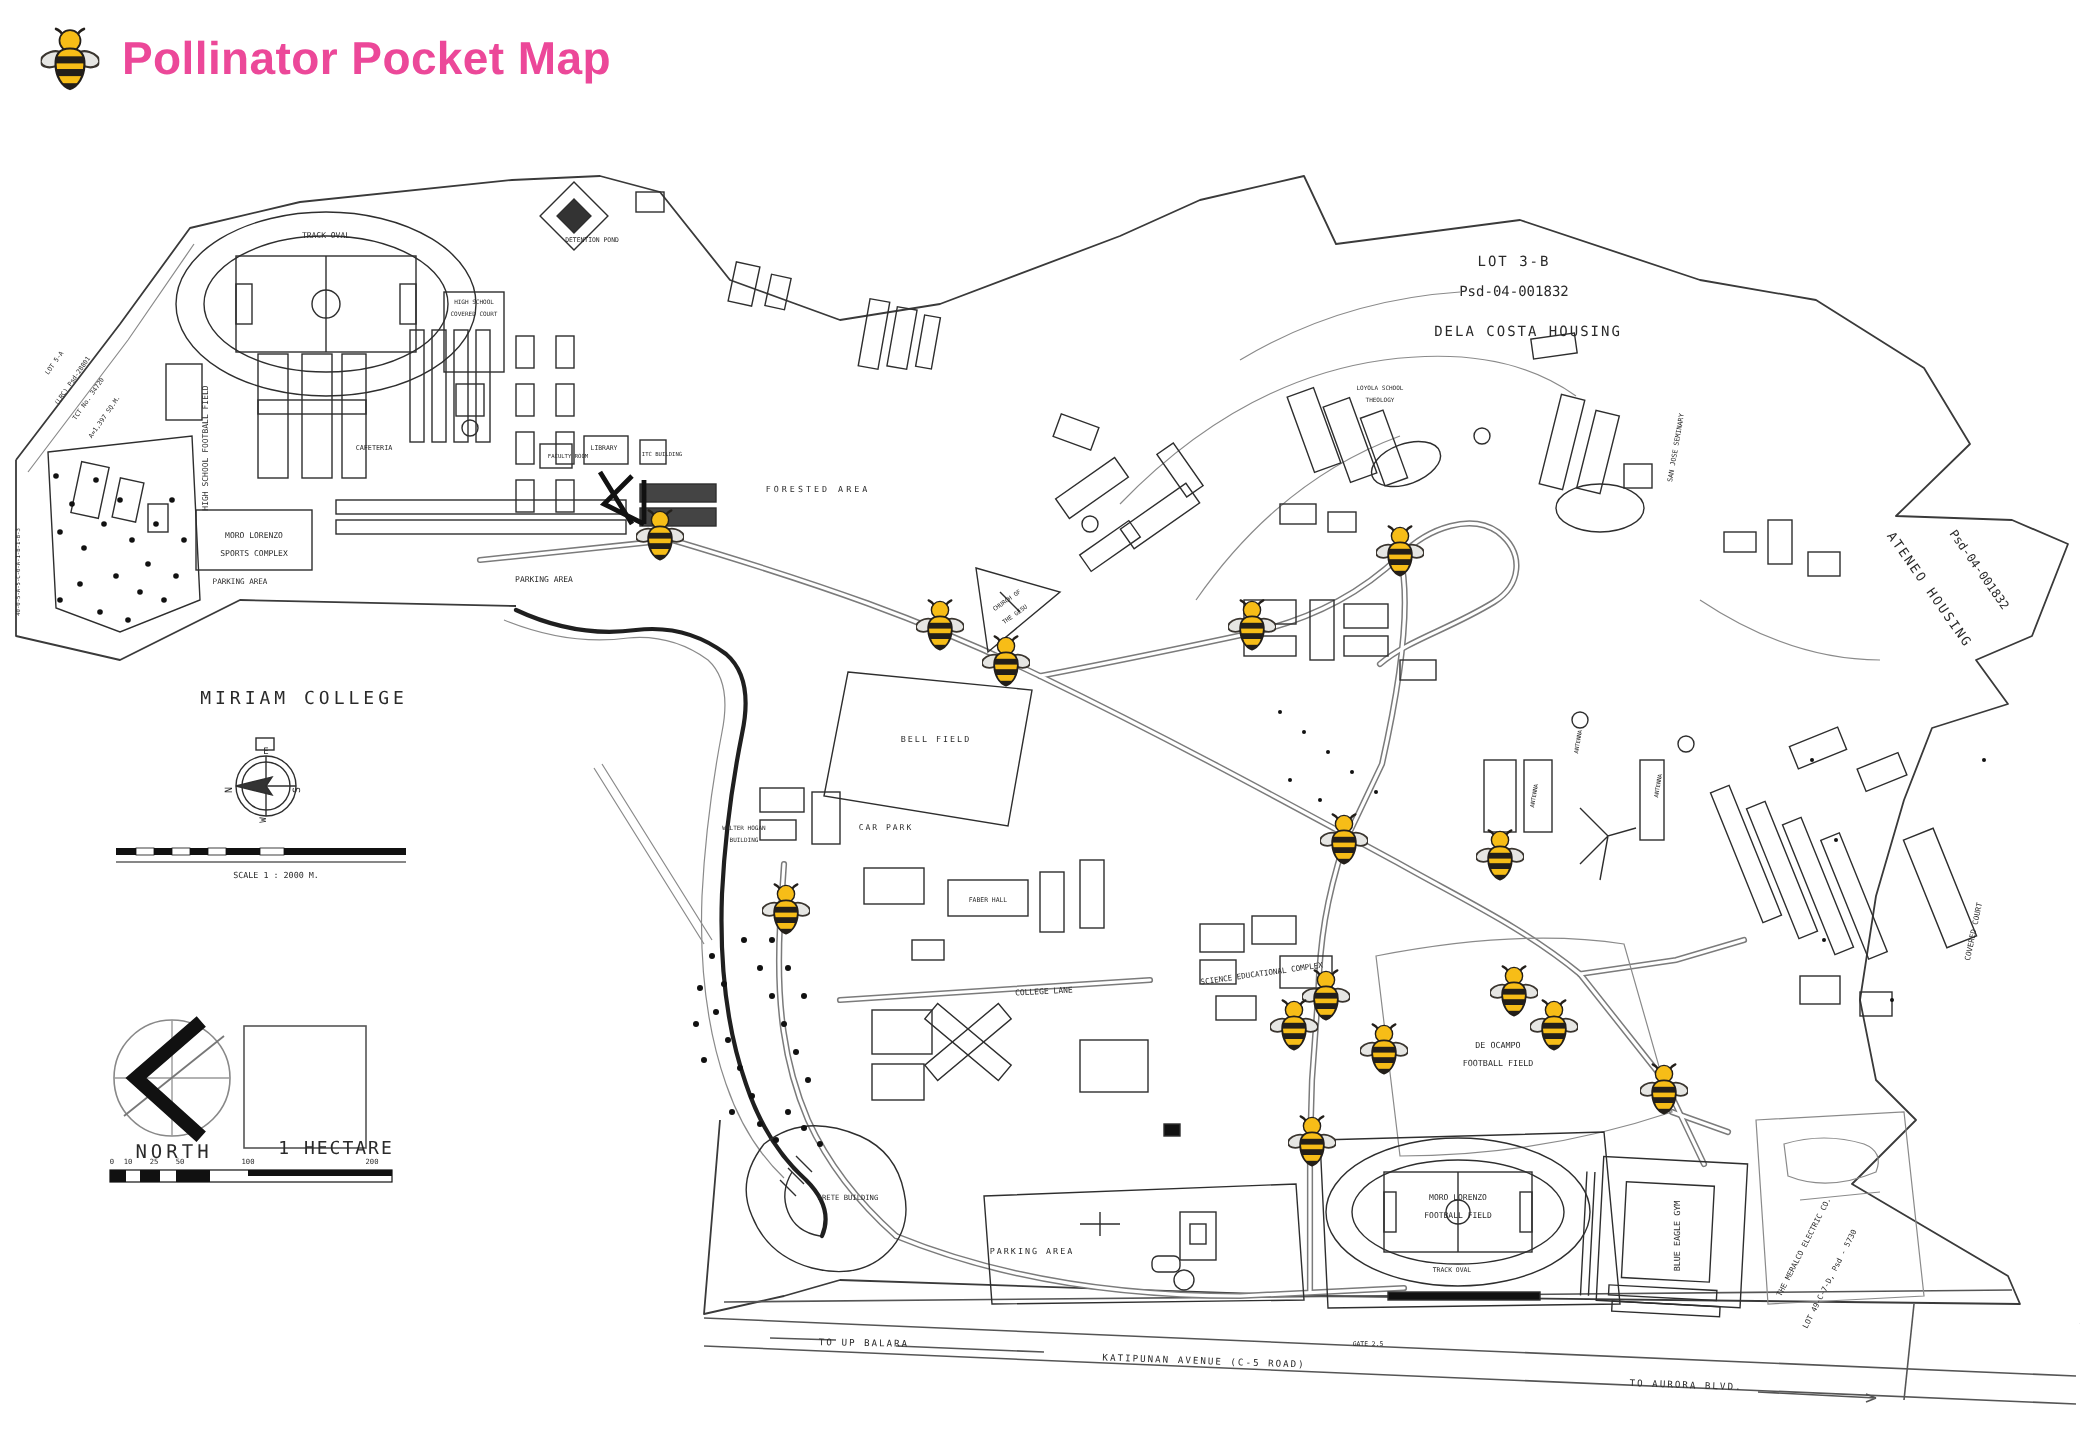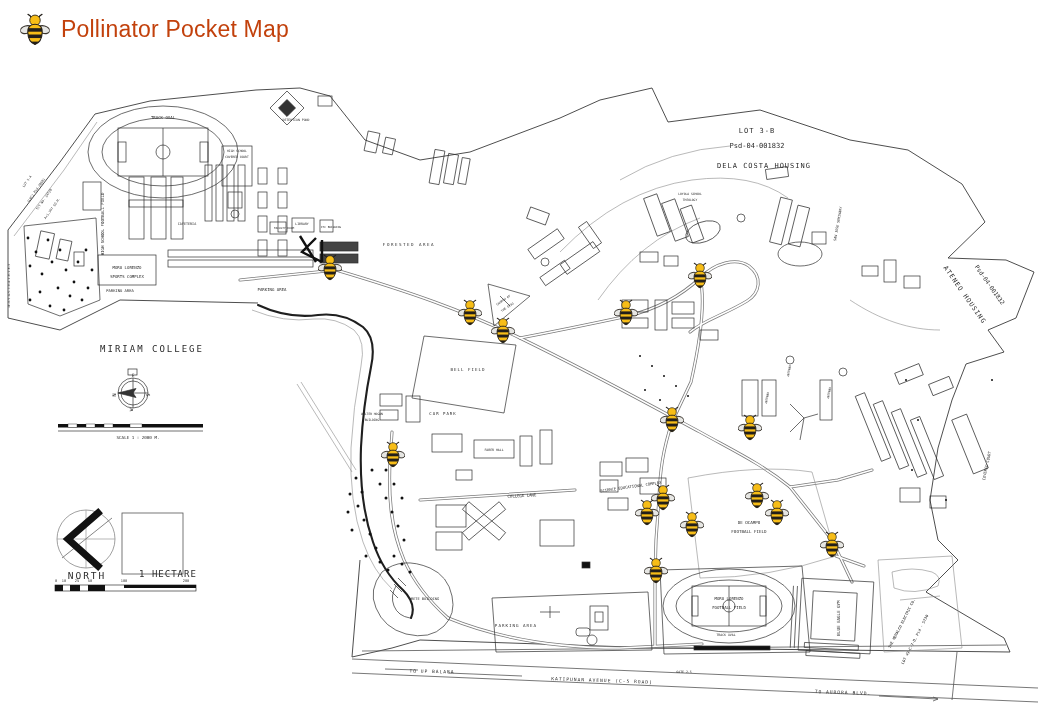--- a/index.html
+++ b/index.html
@@ -2,21 +2,21 @@
 <html><head>
 <meta charset="utf-8">
 <style>
   html,body{margin:0;padding:0;}
   body{
     width:1040px;height:720px;background:#ffffff;overflow:hidden;position:relative;
     font-family:"Liberation Sans",sans-serif;
   }
   .header{position:absolute;top:13px;left:20px;display:flex;align-items:center;gap:11px;z-index:5;}
   .header .logo{width:30px;height:33px;}
-  .header h1{margin:0;font-size:23px;font-weight:normal;color:#c2410c;letter-spacing:.2px;}
+  .header h1{margin:0;font-size:23px;font-weight:bold;color:#ec4899;letter-spacing:.2px;}
   #map{position:absolute;top:0;left:0;}
   
   .bld{fill:none;stroke:#2e2e2e;stroke-width:.7;}
   .bnd{fill:none;stroke:#3a3a3a;stroke-width:.9;stroke-linejoin:round;}
   .lite{fill:none;stroke:#8a8a8a;stroke-width:.6;}
   .creek{fill:none;stroke:#1f1f1f;stroke-width:2.1;stroke-linecap:round;}
   .road-casing use{stroke:#7b7b7b;stroke-width:3.1;fill:none;stroke-linecap:round;}
   .road-center use{stroke:#ffffff;stroke-width:1.6;fill:none;stroke-linecap:round;}
   .heavy{stroke:#111;stroke-width:2.4;fill:none;}
   .map-label{fill:#2a2a2a;font-family:"DejaVu Sans Mono",monospace;text-anchor:middle;}

